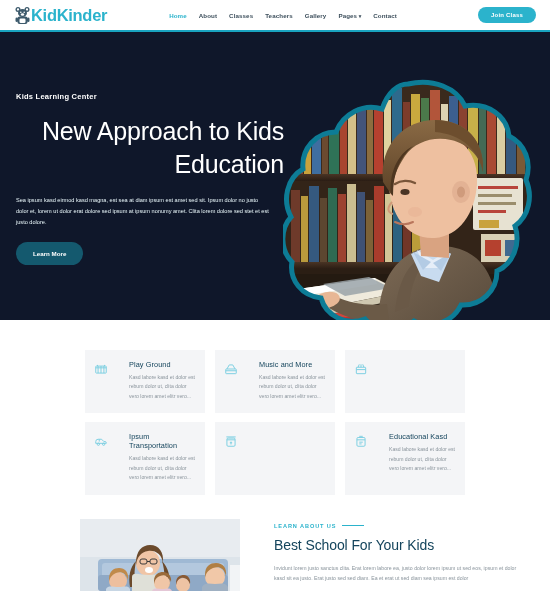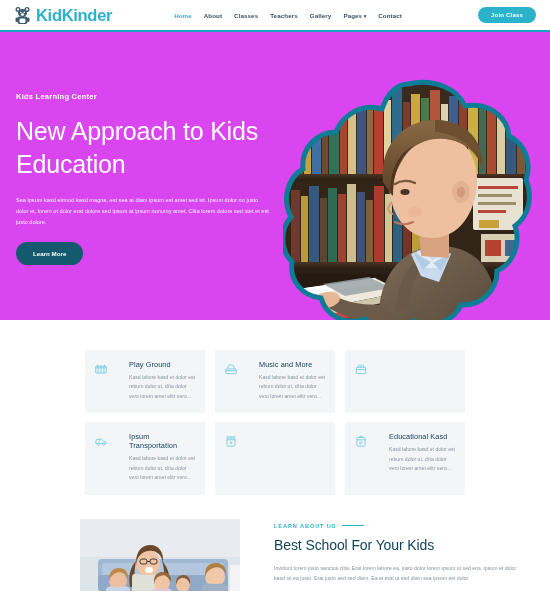--- a/index.html
+++ b/index.html
@@ -13,21 +13,21 @@
   
   .header {
     height: 32px;
     background: #ffffff;
     display: flex;
     align-items: center;
     padding: 0 14px;
     border-bottom: 2px solid #19a4c0;
     position: relative;
   }
-  .brand { display: flex; align-items: center; gap: 5px; }
+  .brand { display: flex; align-items: center; }
   .brand-icon { width: 17px; height: 19px; display: block; }
   .brand-name {
     font-size: 16.5px;
     font-weight: 700;
     color: #2bb3cc;
     letter-spacing: -0.3px;
     line-height: 1;
   }
   .nav {
     display: flex;
@@ -65,21 +65,21 @@
     padding: 5px 13px;
     cursor: pointer;
     letter-spacing: 0.2px;
     font-family: "Liberation Sans", sans-serif;
   }
 
   
   .hero {
     position: relative;
     height: 288px;
-    background: #d946ef;
+    background: #0f172a;
     overflow: hidden;
   }
   .hero-copy {
     position: absolute;
     left: 16px;
     top: 60px;
     width: 268px;
     color: #ffffff;
   }
   .eyebrow {
@@ -89,20 +89,21 @@
     color: #ffffff;
     margin-bottom: 14px;
   }
   .hero-title {
     font-size: 25px;
     font-weight: 400;
     line-height: 1.32;
     letter-spacing: -0.2px;
     color: #ffffff;
     margin-bottom: 14px;
+    text-align: right;
   }
   .hero-text {
     font-size: 5.6px;
     line-height: 1.95;
     color: #eaf8fb;
     width: 255px;
     margin-bottom: 14px;
   }
   .learn-btn {
     background: #14596e;

